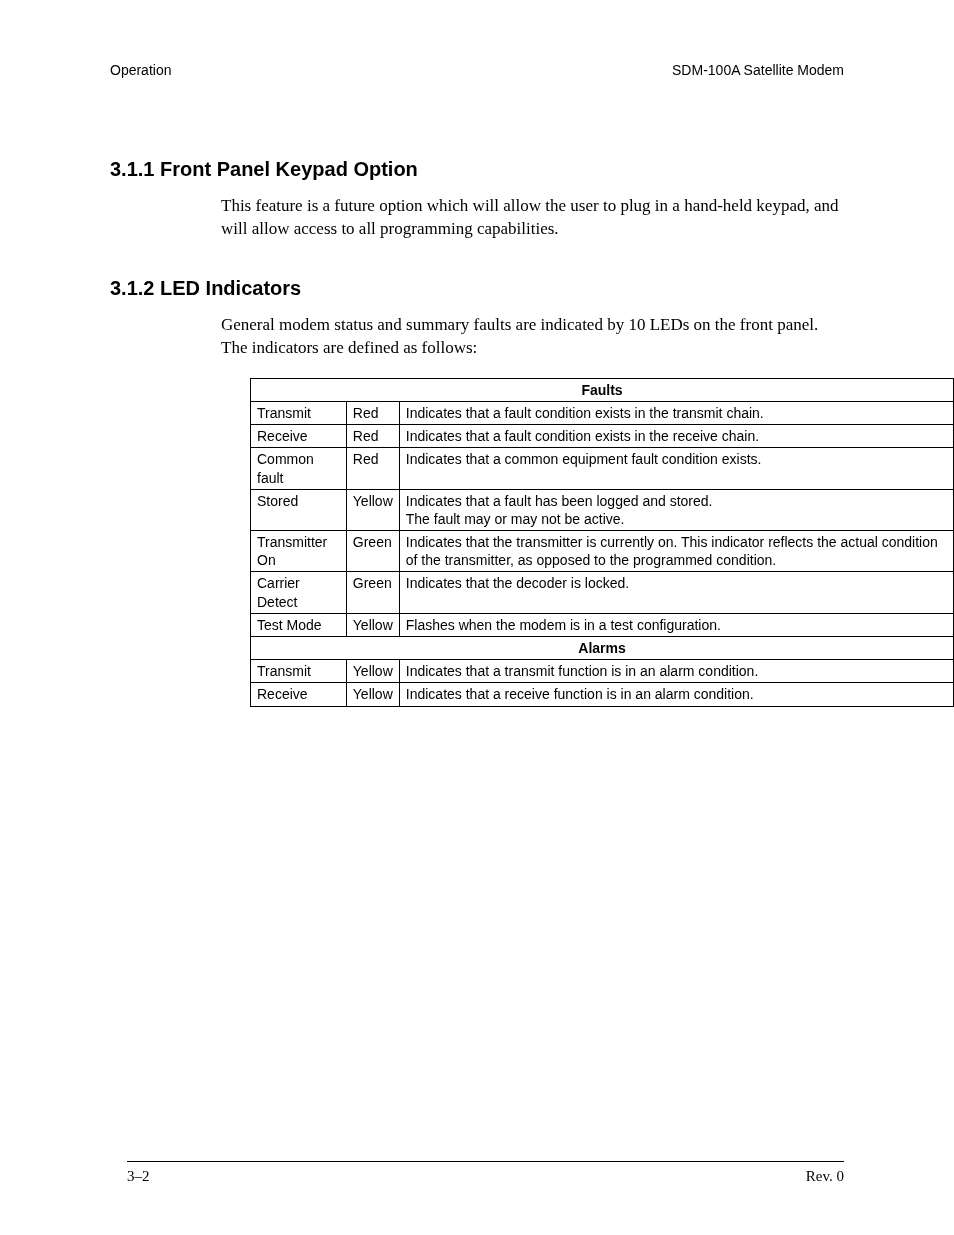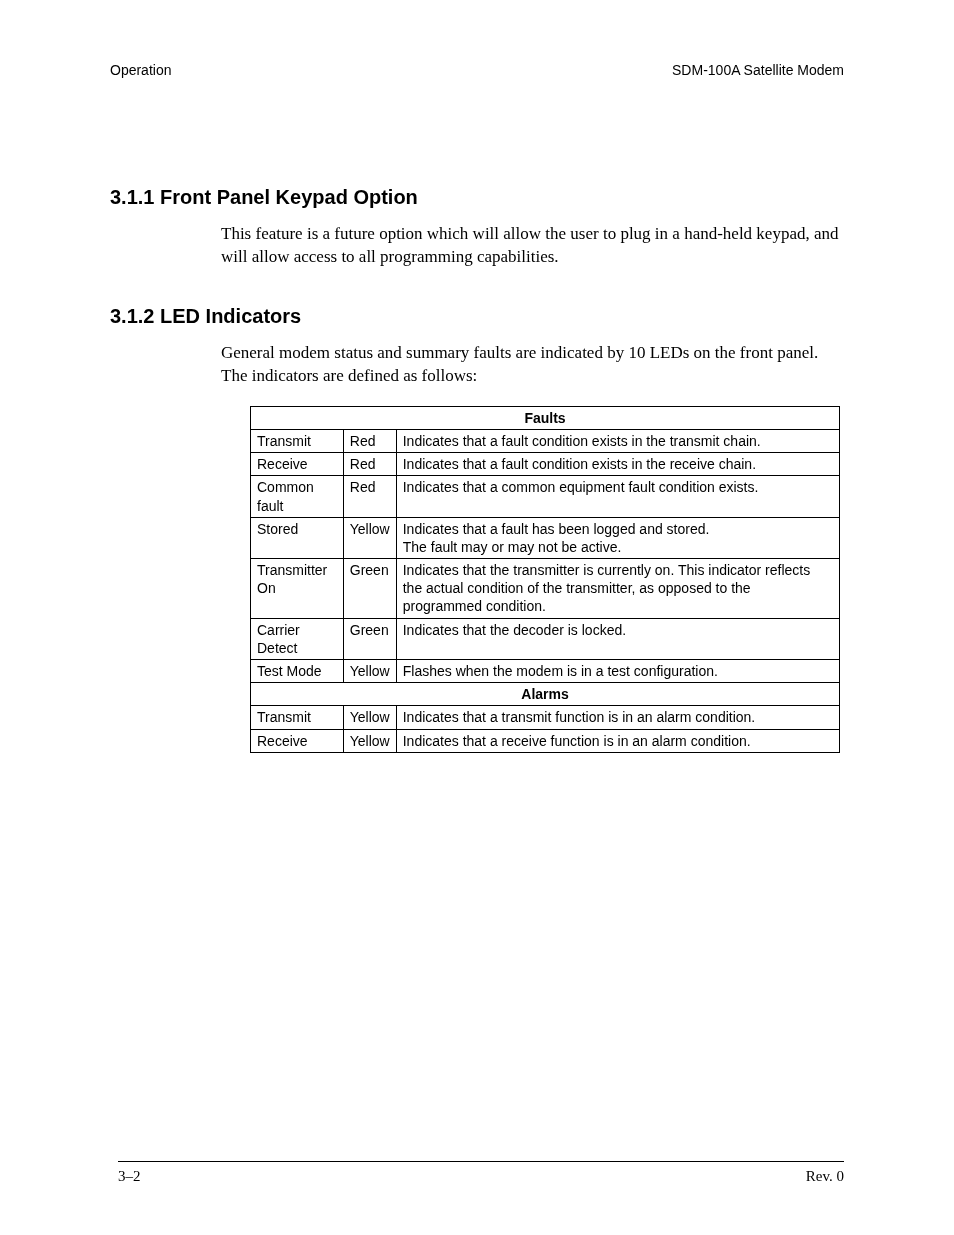--- a/index.html
+++ b/index.html
@@ -14,40 +14,40 @@
     height: 1235px;
     box-sizing: border-box;
     padding: 62px 110px 50px 110px;
     position: relative;
   }
   .header {
     display: flex;
     justify-content: space-between;
     font-family: Arial, Helvetica, sans-serif;
     font-size: 14px;
-    margin-bottom: 108px;
+    margin-bottom: 80px;
   }
   .section-heading {
     font-family: Liberation Sans, sans-serif;
     font-weight: bold;
     font-size: 20px;
     margin: 0 0 14px 0;
   }
   .body-text {
     font-family: "Times New Roman", Times, serif;
     font-size: 17px;
     line-height: 1.35;
     margin: 12px 0 36px 111px;
   }
   .body-text.narrow-bottom {
     margin-bottom: 18px;
   }
   table.led {
     border-collapse: collapse;
-    width: 590px;
+    width: 704px;
     margin-left: 140px;
     font-family: Arial, Helvetica, sans-serif;
     font-size: 14px;
   }
   table.led th, table.led td {
     border: 1px solid #000;
     padding: 2px 6px 2px 6px;
     vertical-align: top;
     text-align: left;
     line-height: 1.3;
@@ -57,21 +57,21 @@
     font-weight: bold;
   }
   table.led .section-row th {
     text-align: center;
     font-weight: bold;
   }
   .col-name { width: 112px; }
   .col-color { width: 90px; }
   .footer {
     position: absolute;
-    left: 118px;
+    left: 127px;
     right: 110px;
     bottom: 50px;
     text-align: center;
   }
   .footer-line {
     border-top: 1px solid #000;
     margin-bottom: 6px;
   }
   .footer-row {
     display: flex;

